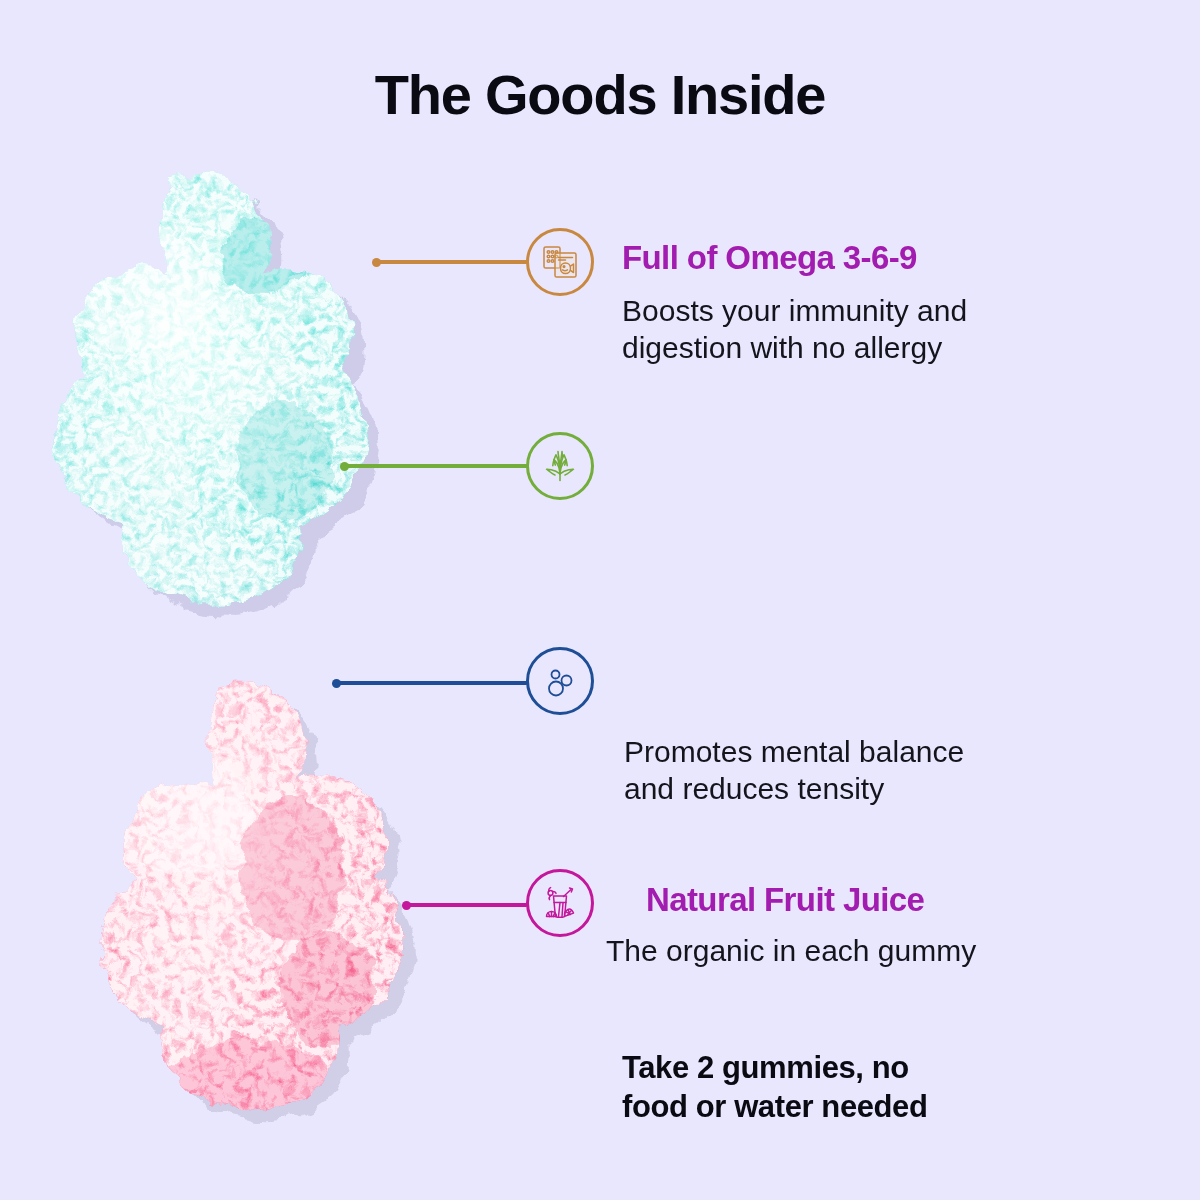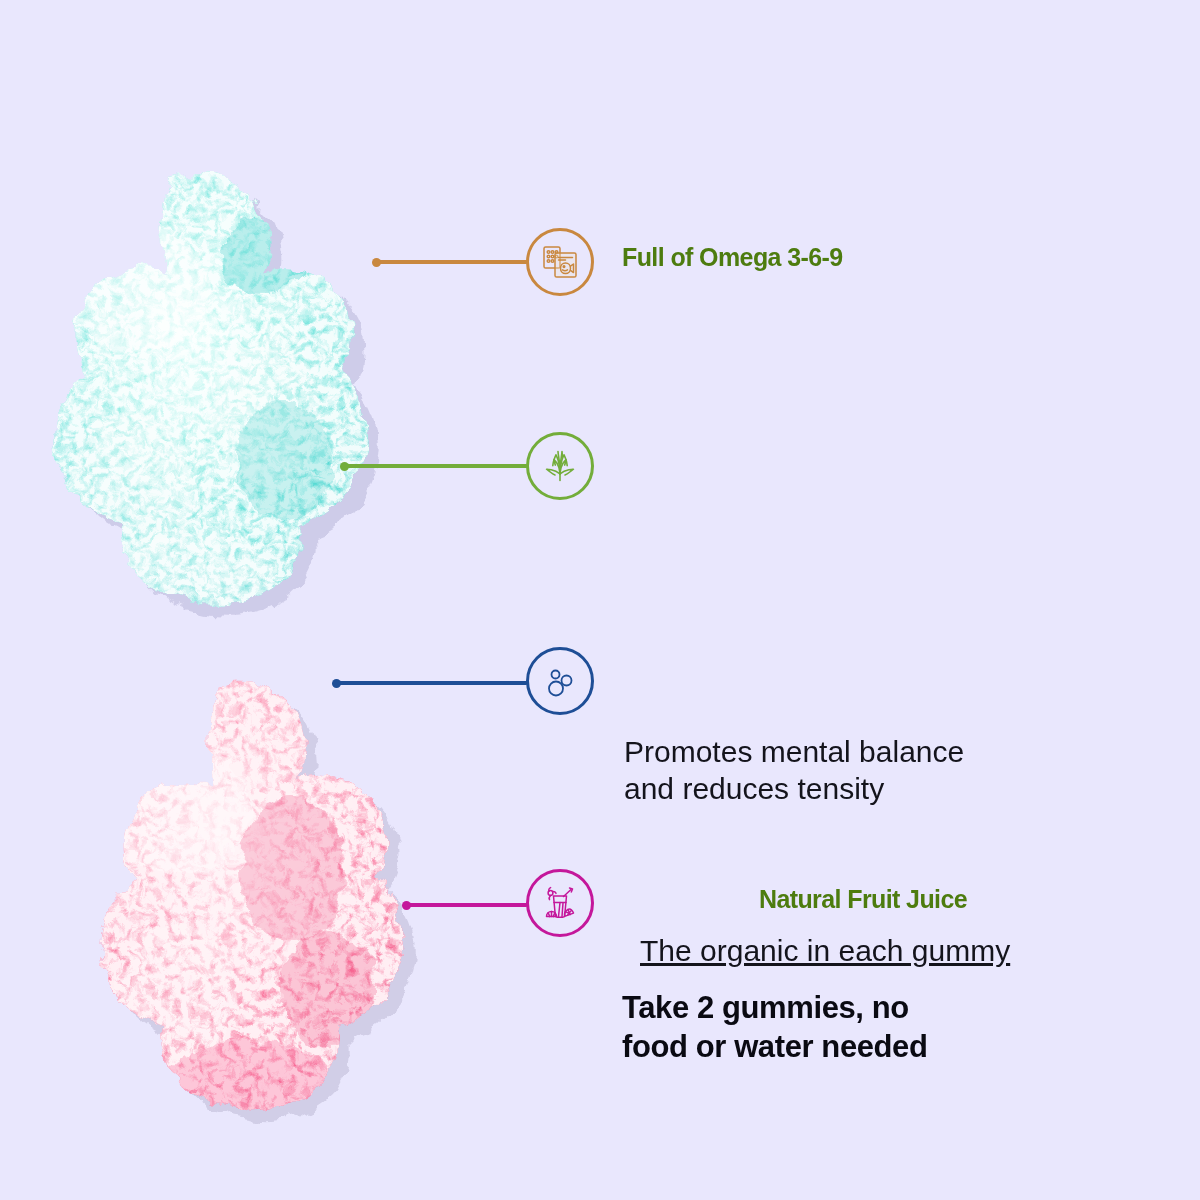--- a/index.html
+++ b/index.html
@@ -33,24 +33,24 @@
     position:absolute;
     width:68px;height:68px;border-radius:50%;
     box-sizing:border-box;
     border:3px solid currentColor;
     display:flex;align-items:center;justify-content:center;
     background:transparent;
   }
   .badge svg{display:block;}
   .f-title{
     position:absolute;
-    font-size:25px;font-weight:bold;
+    font-size:33px;font-weight:bold;
     letter-spacing:-0.6px;
     line-height:39px;
-    color:#4d7c0f;
+    color:#a21caf;
     white-space:pre-line;
   }
   .f-desc{
     position:absolute;
     font-size:30px;font-weight:normal;
     line-height:37px;
     color:#14141c;
     white-space:pre-line;
   }
   .footnote{
@@ -60,20 +60,21 @@
     letter-spacing:-0.4px;
     color:#0a0a12;
     white-space:pre-line;
   }
 </style>
 </head>
 <body>
 
 <div id="stage">
 
+  <div class="title">The Goods Inside</div>
 
   <div class="gummy" style="left:20px;top:160px;">
     <svg width="400" height="470" viewBox="0 0 400 470">
       <defs>
         <radialGradient id="blueBody" cx="42%" cy="38%" r="72%">
           <stop offset="0%" stop-color="#ccfbf5"></stop>
           <stop offset="38%" stop-color="#8fece4"></stop>
           <stop offset="72%" stop-color="#5fdfd8"></stop>
           <stop offset="100%" stop-color="#3fd0cc"></stop>
         </radialGradient>
@@ -206,20 +207,22 @@
         <circle cx="12.5" cy="19" r="1.3"></circle>
       <rect x="15" y="11" width="21" height="24" rx="1.6" fill="#f2e5d4" fill-opacity="0.35"></rect>
       <path d="M18.5 15.5h14M18.5 18h7"></path>
       <path d="M25.5 21c3 0 5 2.4 5 5.2 0 2.8-2 5.3-5 5.3s-5-2.5-5-5.3c0-2.8 2-5.2 5-5.2z"></path>
       <path d="M30.5 24.2l3-2.2v8.6l-3-2.2"></path>
       <circle cx="24" cy="24.6" r="0.8" fill="#c9883f"></circle>
       <path d="M22.5 27.8c1.6 1.1 3.4 1.1 5 0"></path>
     </svg>
   </div>
   <div class="f-title" style="left:622px;top:238px;width:470px;">Full of Omega 3-6-9</div>
+  <div class="f-desc" style="left:622px;top:292px;width:480px;">Boosts your immunity and
+digestion with no allergy</div>
 
   <div class="badge" style="left:526px;top:432px;color:#73ad3a;">
     <svg width="40" height="40" viewBox="0 0 40 40" fill="none" stroke="#73ad3a" stroke-width="1.6" stroke-linecap="round" stroke-linejoin="round">
       <path d="M20 34.5v-7"></path>
       <path d="M20 27.5c0-3.4 1.2-7.4 3-10.2 1.5-2.3 3-3.8 3-3.8s-.6 3.5-1.3 5.6"></path>
       <path d="M20 27.5c0-3.4-1.2-7.4-3-10.2-1.5-2.3-3-3.8-3-3.8s.6 3.5 1.3 5.6"></path>
       <path d="M20 27.3c0-4.4.8-10.2 2-13.6.9-2.6 2-4.9 2-4.9s1.1 2.3 2 4.9c.6 1.8 1 4 1.2 6"></path>
       <path d="M20 27.3c0-4.4-.8-10.2-2-13.6-.9-2.6-2-4.9-2-4.9s-1.1 2.3-2 4.9c-.6 1.8-1 4-1.2 6"></path>
       <path d="M20 27.4c0-5.6.6-13 1.4-17 .4-2 .6-4.9.6-4.9s.2 2.9.6 4.9"></path>
       <path d="M20 27.4c0-5.6-.6-13-1.4-17-.4-2-.6-4.9-.6-4.9"></path>
@@ -249,19 +252,19 @@
       <circle cx="10.5" cy="10" r="2.4"></circle>
       <path d="M10.5 12.4c-1.2 1.3-1.6 2.9-1 4.2"></path>
       <path d="M9 8.2c-.6-1.5.2-3.1 1.6-3.6"></path>
       <path d="M12.8 8.6c1.4-.4 2.8.4 3.2 1.8"></path>
       <path d="M11.5 28.5c-3 0-5 2.2-5 5.1h10c0-2.9-2-5.1-5-5.1z"></path>
       <path d="M11.5 28.5v5.1M8.2 29.8l1.6 3.8M14.8 29.8l-1.6 3.8"></path>
       <path d="M28 26.5c-2.6 1.3-4 4-3.3 6.9l8.8-3.3c-1-2.7-2.9-4.9-5.5-3.6z"></path>
       <path d="M28 26.5l2.2 5.1M25.6 28.6l3.6 2.1M31 27.9l-3.4 4.2"></path>
     </svg>
   </div>
-  <div class="f-title" style="left:628px;top:880px;width:470px;text-align:center;">Natural Fruit Juice</div>
-  <div class="f-desc" style="left:640px;top:932px;width:520px;text-decoration:underline;">The organic in each gummy</div>
-
-  <div class="footnote" style="left:622px;top:988px;width:470px;">Take 2 gummies, no
+  <div class="f-title" style="left:646px;top:880px;width:470px;">Natural Fruit Juice</div>
+  <div class="f-desc" style="left:606px;top:932px;width:520px;">The organic in each gummy</div>
+
+  <div class="footnote" style="left:622px;top:1048px;width:470px;">Take 2 gummies, no
 food or water needed</div>
 
 </div>
 
 </body></html>

